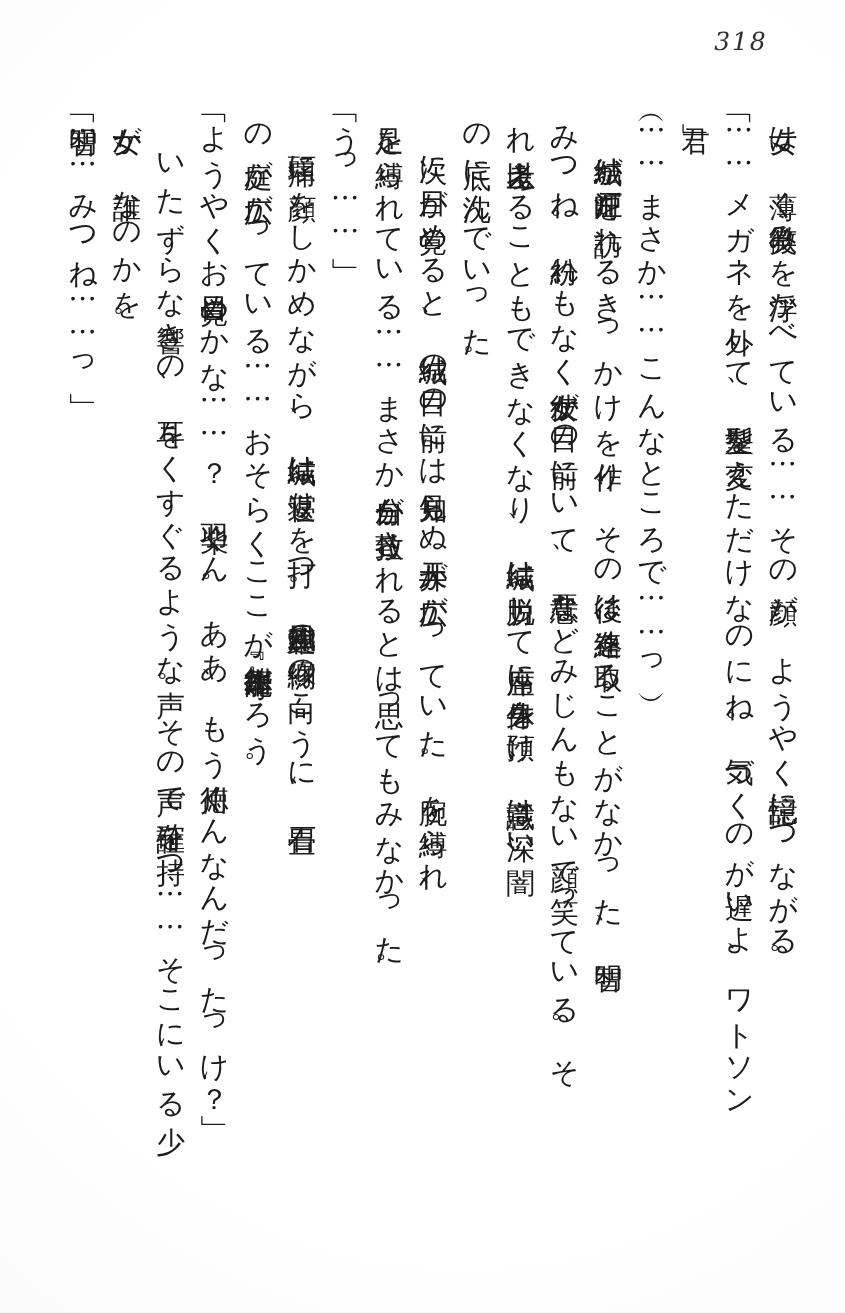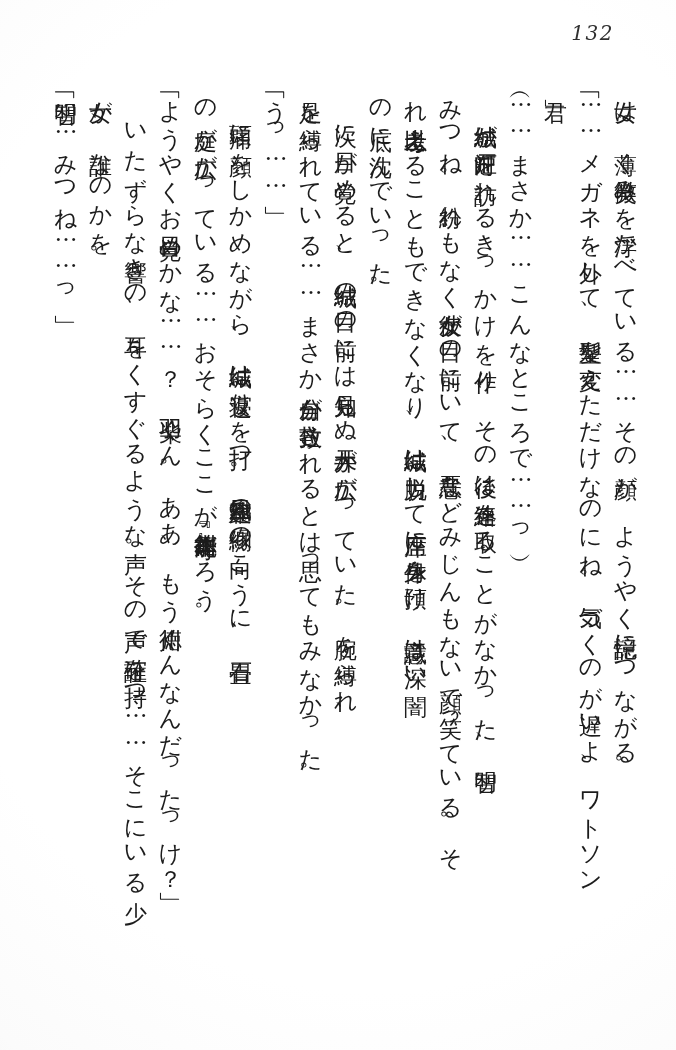--- a/index.html
+++ b/index.html
@@ -44,21 +44,21 @@
     padding: 0;
     line-height: 35px;
     white-space: nowrap;
     text-align: start;
   }
 </style>
 </head>
 <body>
 
 <div class="page">
-  <div class="page-number">132</div>
+  <div class="page-number">318</div>
 
   <div class="text-block">
     <p class="tline">女は、薄く微笑みを浮かべている……その顔が、ようやく記憶につながる。</p>
     <p class="tline">「……メガネを外して、髪型を変えただけなのにね。気づくのが遅いよ、ワトソン</p>
     <p class="tline">君」</p>
     <p class="tline">（……まさか……こんなところで……っ）</p>
     <p class="tline">　結城が江戸町を訪れるきっかけを作り、その後は連絡を取ることがなかった、明智</p>
     <p class="tline">みつね。紛れもなく彼女が目の前にいて、悪意などみじんもない顔で笑っている。そ</p>
     <p class="tline">れ以上考えることもできなくなり、結城は脱力して座席に身体を預け、意識は深い闇</p>
     <p class="tline">の底に沈んでいった。</p>

